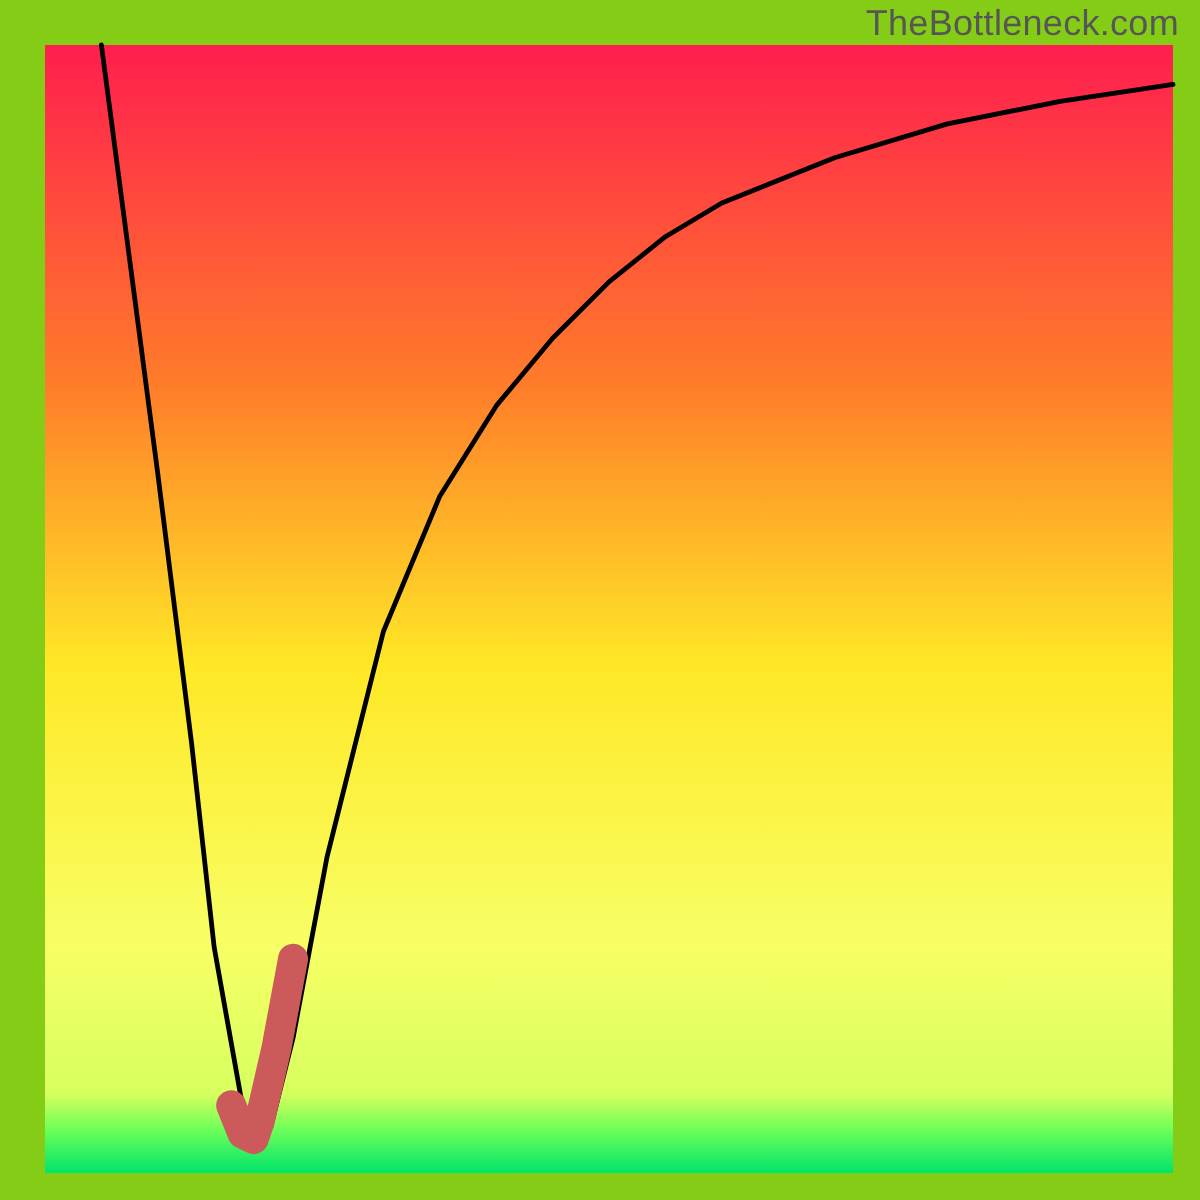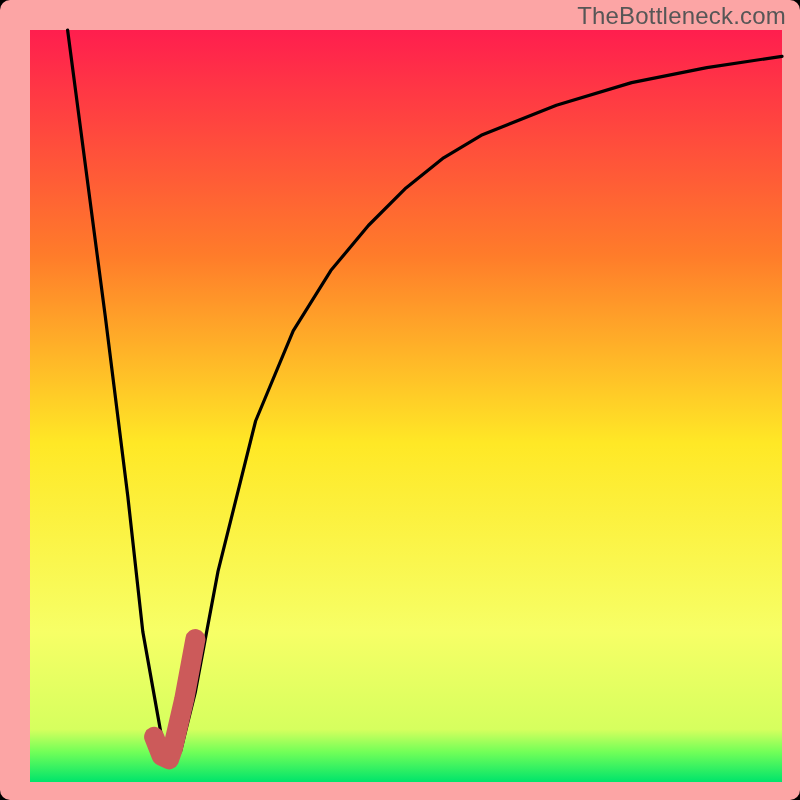--- a/index.html
+++ b/index.html
@@ -7,22 +7,21 @@
     padding: 0;
     width: 800px;
     height: 800px;
     background: #000;
     overflow: hidden;
   }
   .frame {
     position: relative;
     width: 800px;
     height: 800px;
-    background: #fca5a5;
-    border-radius: 10px;
+    background: #84cc16;
   }
   .watermark {
     position: absolute;
     top: 2px;
     right: 14px;
     font-family: Arial, Helvetica, sans-serif;
     font-size: 24px;
     font-weight: 400;
     color: #565656;
     letter-spacing: 0.2px;

